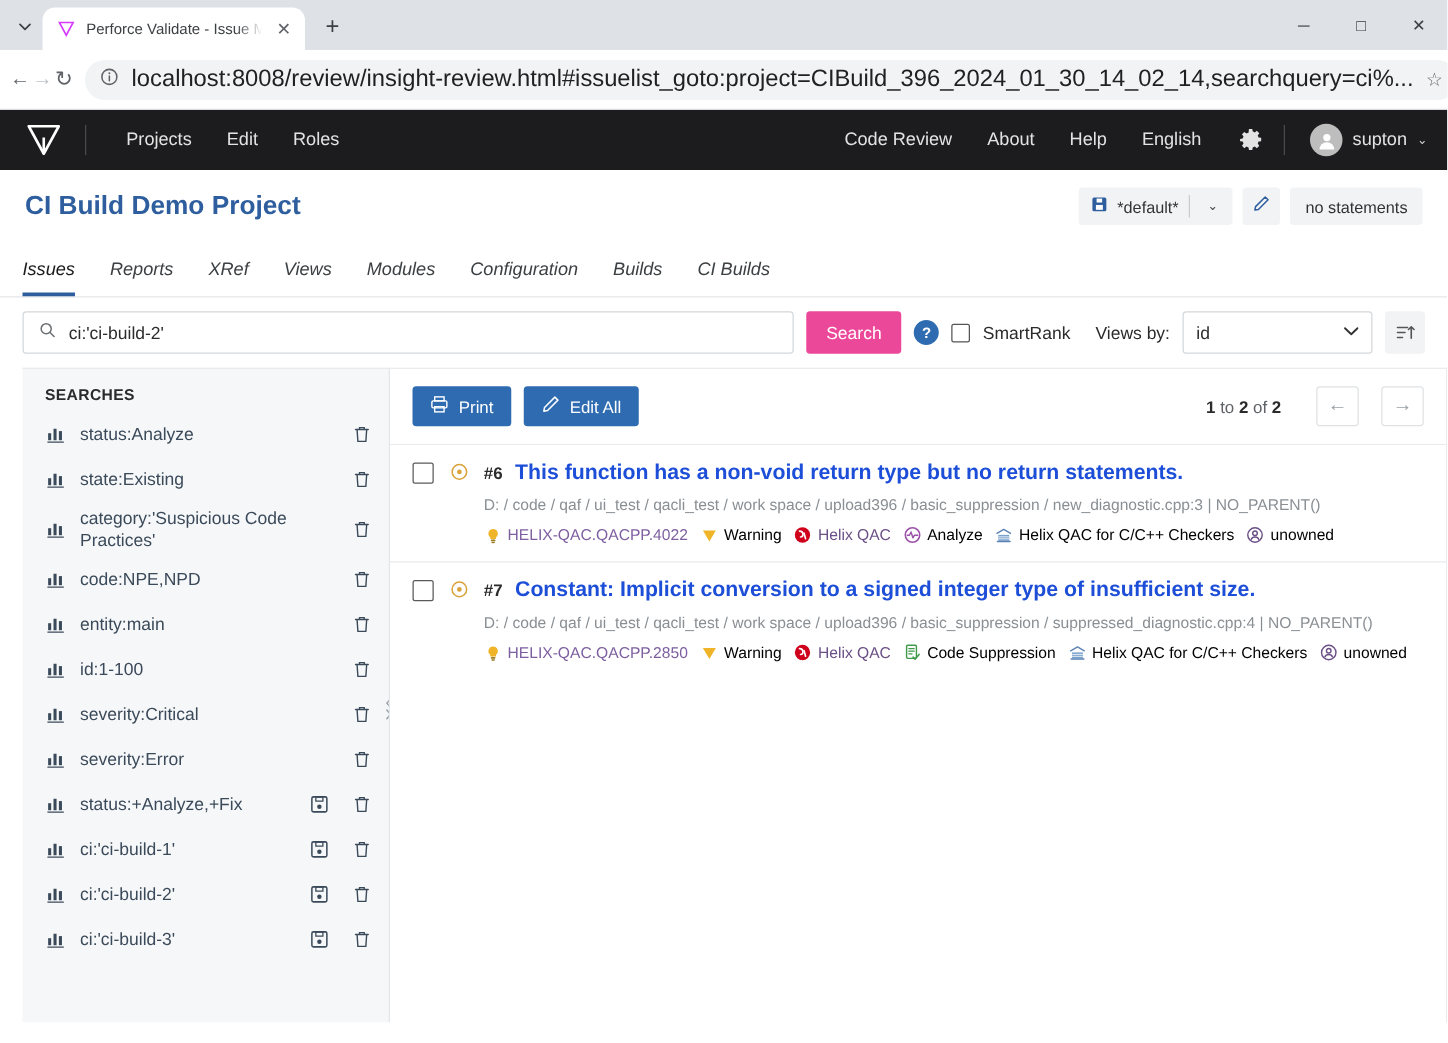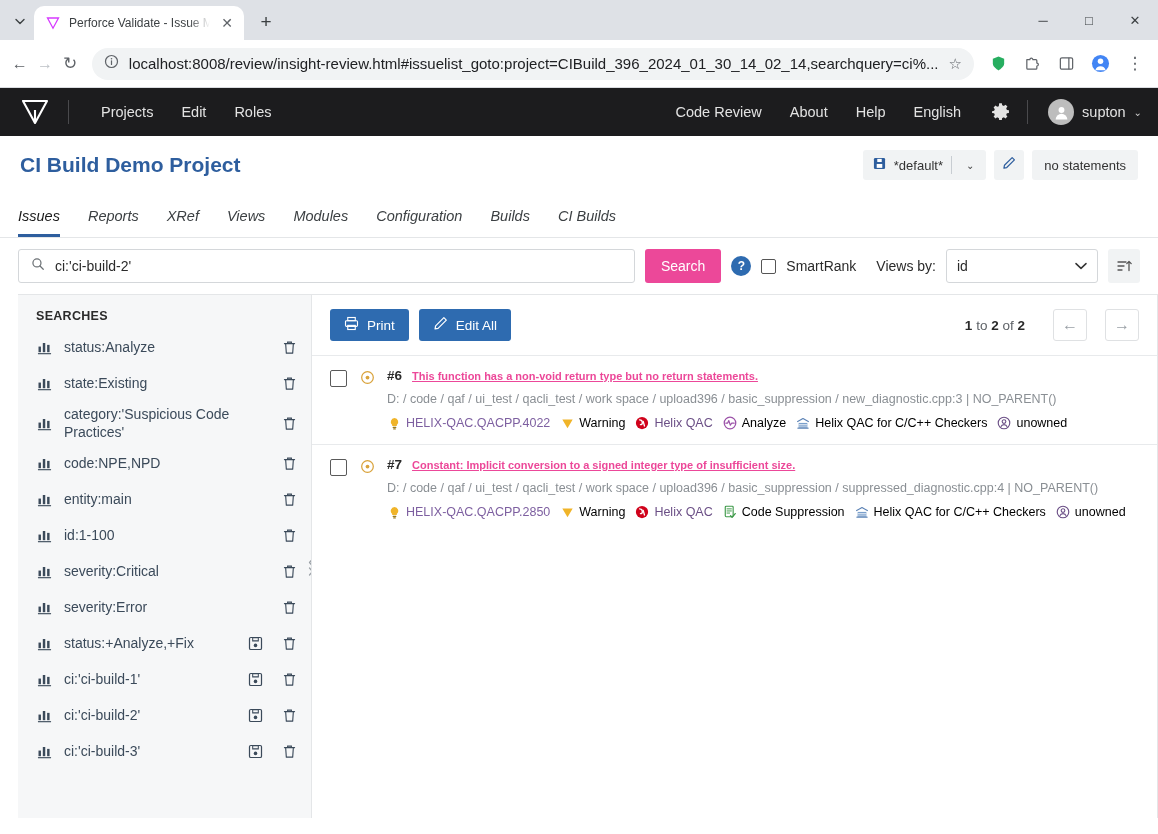--- a/index.html
+++ b/index.html
@@ -44,21 +44,21 @@
     height:48px; background:#fff; display:flex; align-items:center; gap:2px; padding:0 8px;
     border-bottom:1px solid #dadce0;
   }
   .navbtn { width:32px; height:32px; border-radius:16px; display:flex; align-items:center;
     justify-content:center; color:#5f6368; cursor:pointer; }
   .navbtn.disabled { color:#bdc1c6; }
   .omnibox {
     flex:1; height:32px; background:#f1f3f4; border-radius:16px; display:flex; align-items:center;
     padding:0 12px 0 12px; gap:10px; margin:0 8px; cursor:text;
   }
-  .omnibox .url { font-size:15px; color:#202124; white-space:nowrap; overflow:hidden; flex:1; }
+  .omnibox .url { font-size:19px; color:#202124; white-space:nowrap; overflow:hidden; flex:1; }
   .omnibox .star { color:#5f6368; font-size:15px; }
   .tb-icons { display:flex; align-items:center; gap:4px; }
   .tb-icons .navbtn { width:30px; height:30px; }
 
   
   .viewport { flex:1; overflow:hidden; background:#fff; display:flex; flex-direction:column; }
 
   .appnav {
     height:48px; background:#1c1c1e; display:flex; align-items:center; padding:0 16px 0 18px;
     color:#e8e8e8; flex:0 0 48px;
@@ -177,21 +177,21 @@
   .issue { display:flex; padding:12px 18px 14px 18px; border-top:1px solid #e8eaec; gap:12px; }
   .issue:first-child { border-top:1px solid #e8eaec; }
   .issue-chk {
     width:17px; height:17px; border:1.5px solid #5a5a5a; background:#fff; border-radius:2px;
     flex:0 0 17px; margin-top:2px; cursor:pointer;
   }
   .issue-state { flex:0 0 16px; margin-top:2px; display:flex; align-items:flex-start; justify-content:center; cursor:pointer; }
   .issue-main { flex:1; min-width:0; }
   .issue-title-line { display:flex; align-items:baseline; gap:10px; }
   .issue-id { font-size:13.5px; font-weight:700; color:#2b2b2b; flex:0 0 auto; }
-  .issue-title { font-size:11px; color:#ec4899; font-weight:700; cursor:pointer;text-decoration:underline; }
+  .issue-title { font-size:17px; color:#1d4ed8; font-weight:700; cursor:pointer; }
   .issue-path { font-size:12.5px; color:#8a8f94; margin-top:6px; line-height:20px; }
   .issue-path .seg { color:#8a8f94; }
   .issue-badges { display:flex; align-items:center; flex-wrap:wrap; gap:6px 10px; margin-top:7px; }
   .badge { display:flex; align-items:center; gap:5px; font-size:12.5px; white-space:nowrap; }
   .badge .bico { width:14px; height:14px; display:flex; align-items:center; justify-content:center; flex:0 0 14px; }
   .b-code { color:#7d5fa0; }
   .b-tool { color:#6b4f86; }
 
   .bottom-strip { height:16px; flex:0 0 16px; background:#fff; }
 </style>

